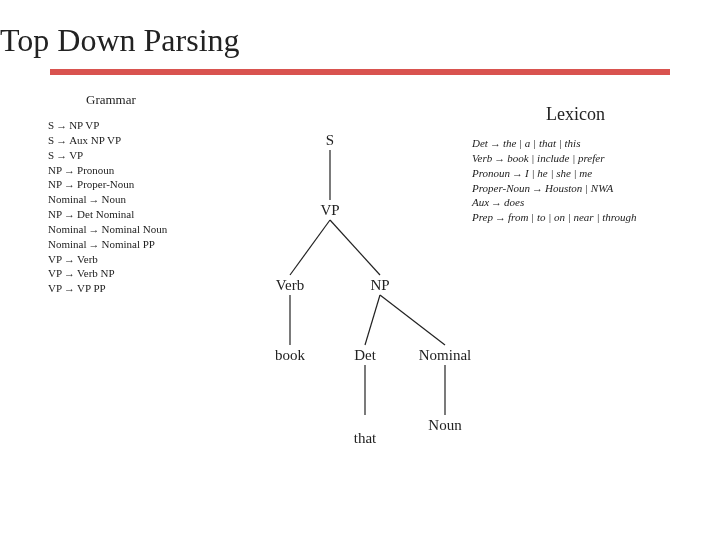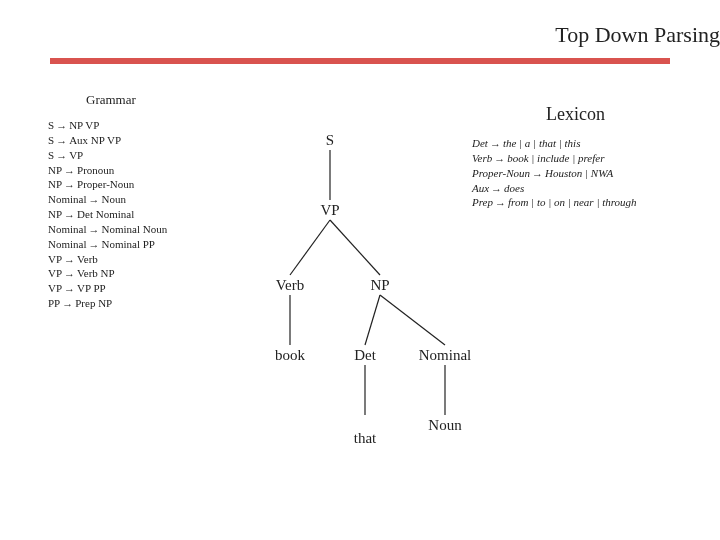--- a/index.html
+++ b/index.html
@@ -6,22 +6,22 @@
     margin: 0;
     padding: 0;
     width: 720px;
     height: 540px;
     font-family: "Times New Roman", Times, serif;
     background: #fff;
     position: relative;
     overflow: hidden;
   }
   .title {
-    text-align: right;
-    font-size: 22px;
+    text-align: left;
+    font-size: 32px;
     color: #222;
     margin-top: 22px;
     margin-bottom: 10px;
     font-weight: normal;
   }
   .rule-bar {
     height: 6px;
     background: #d9534f;
     margin: 0 50px 10px 50px;
   }
@@ -101,25 +101,25 @@
     <span class="grammar-row"><span>S</span><span class="arrow">→</span><span>VP</span></span>
     <span class="grammar-row"><span>NP</span><span class="arrow">→</span><span>Pronoun</span></span>
     <span class="grammar-row"><span>NP</span><span class="arrow">→</span><span>Proper-Noun</span></span>
     <span class="grammar-row"><span>Nominal</span><span class="arrow">→</span><span>Noun</span></span>
     <span class="grammar-row"><span>NP</span><span class="arrow">→</span><span>Det Nominal</span></span>
     <span class="grammar-row"><span>Nominal</span><span class="arrow">→</span><span>Nominal Noun</span></span>
     <span class="grammar-row"><span>Nominal</span><span class="arrow">→</span><span>Nominal PP</span></span>
     <span class="grammar-row"><span>VP</span><span class="arrow">→</span><span>Verb</span></span>
     <span class="grammar-row"><span>VP</span><span class="arrow">→</span><span>Verb NP</span></span>
     <span class="grammar-row"><span>VP</span><span class="arrow">→</span><span>VP PP</span></span>
-    <span class="grammar-row"><span>PP</span><span class="arrow">→</span><span>Prep NP</span></span>
   </div>
 <div class="lexicon-block" id="lexicon-block">
     <span class="lexicon-row"><span>Det</span><span class="arrow">→</span><span>the | a | that | this</span></span>
     <span class="lexicon-row"><span>Verb</span><span class="arrow">→</span><span>book | include | prefer</span></span>
+    <span class="lexicon-row"><span>Pronoun</span><span class="arrow">→</span><span>I | he | she | me</span></span>
     <span class="lexicon-row"><span>Proper-Noun</span><span class="arrow">→</span><span>Houston | NWA</span></span>
     <span class="lexicon-row"><span>Aux</span><span class="arrow">→</span><span>does</span></span>
     <span class="lexicon-row"><span>Prep</span><span class="arrow">→</span><span>from | to | on | near | through</span></span>
   </div>
 
 <div class="tree-area">
   <svg class="tree-svg" id="tree-svg">
       <line x1="80" y1="30" x2="80" y2="80" stroke="#222" stroke-width="1.2"></line>
       <line x1="80" y1="100" x2="40" y2="155" stroke="#222" stroke-width="1.2"></line>
       <line x1="80" y1="100" x2="130" y2="155" stroke="#222" stroke-width="1.2"></line>

